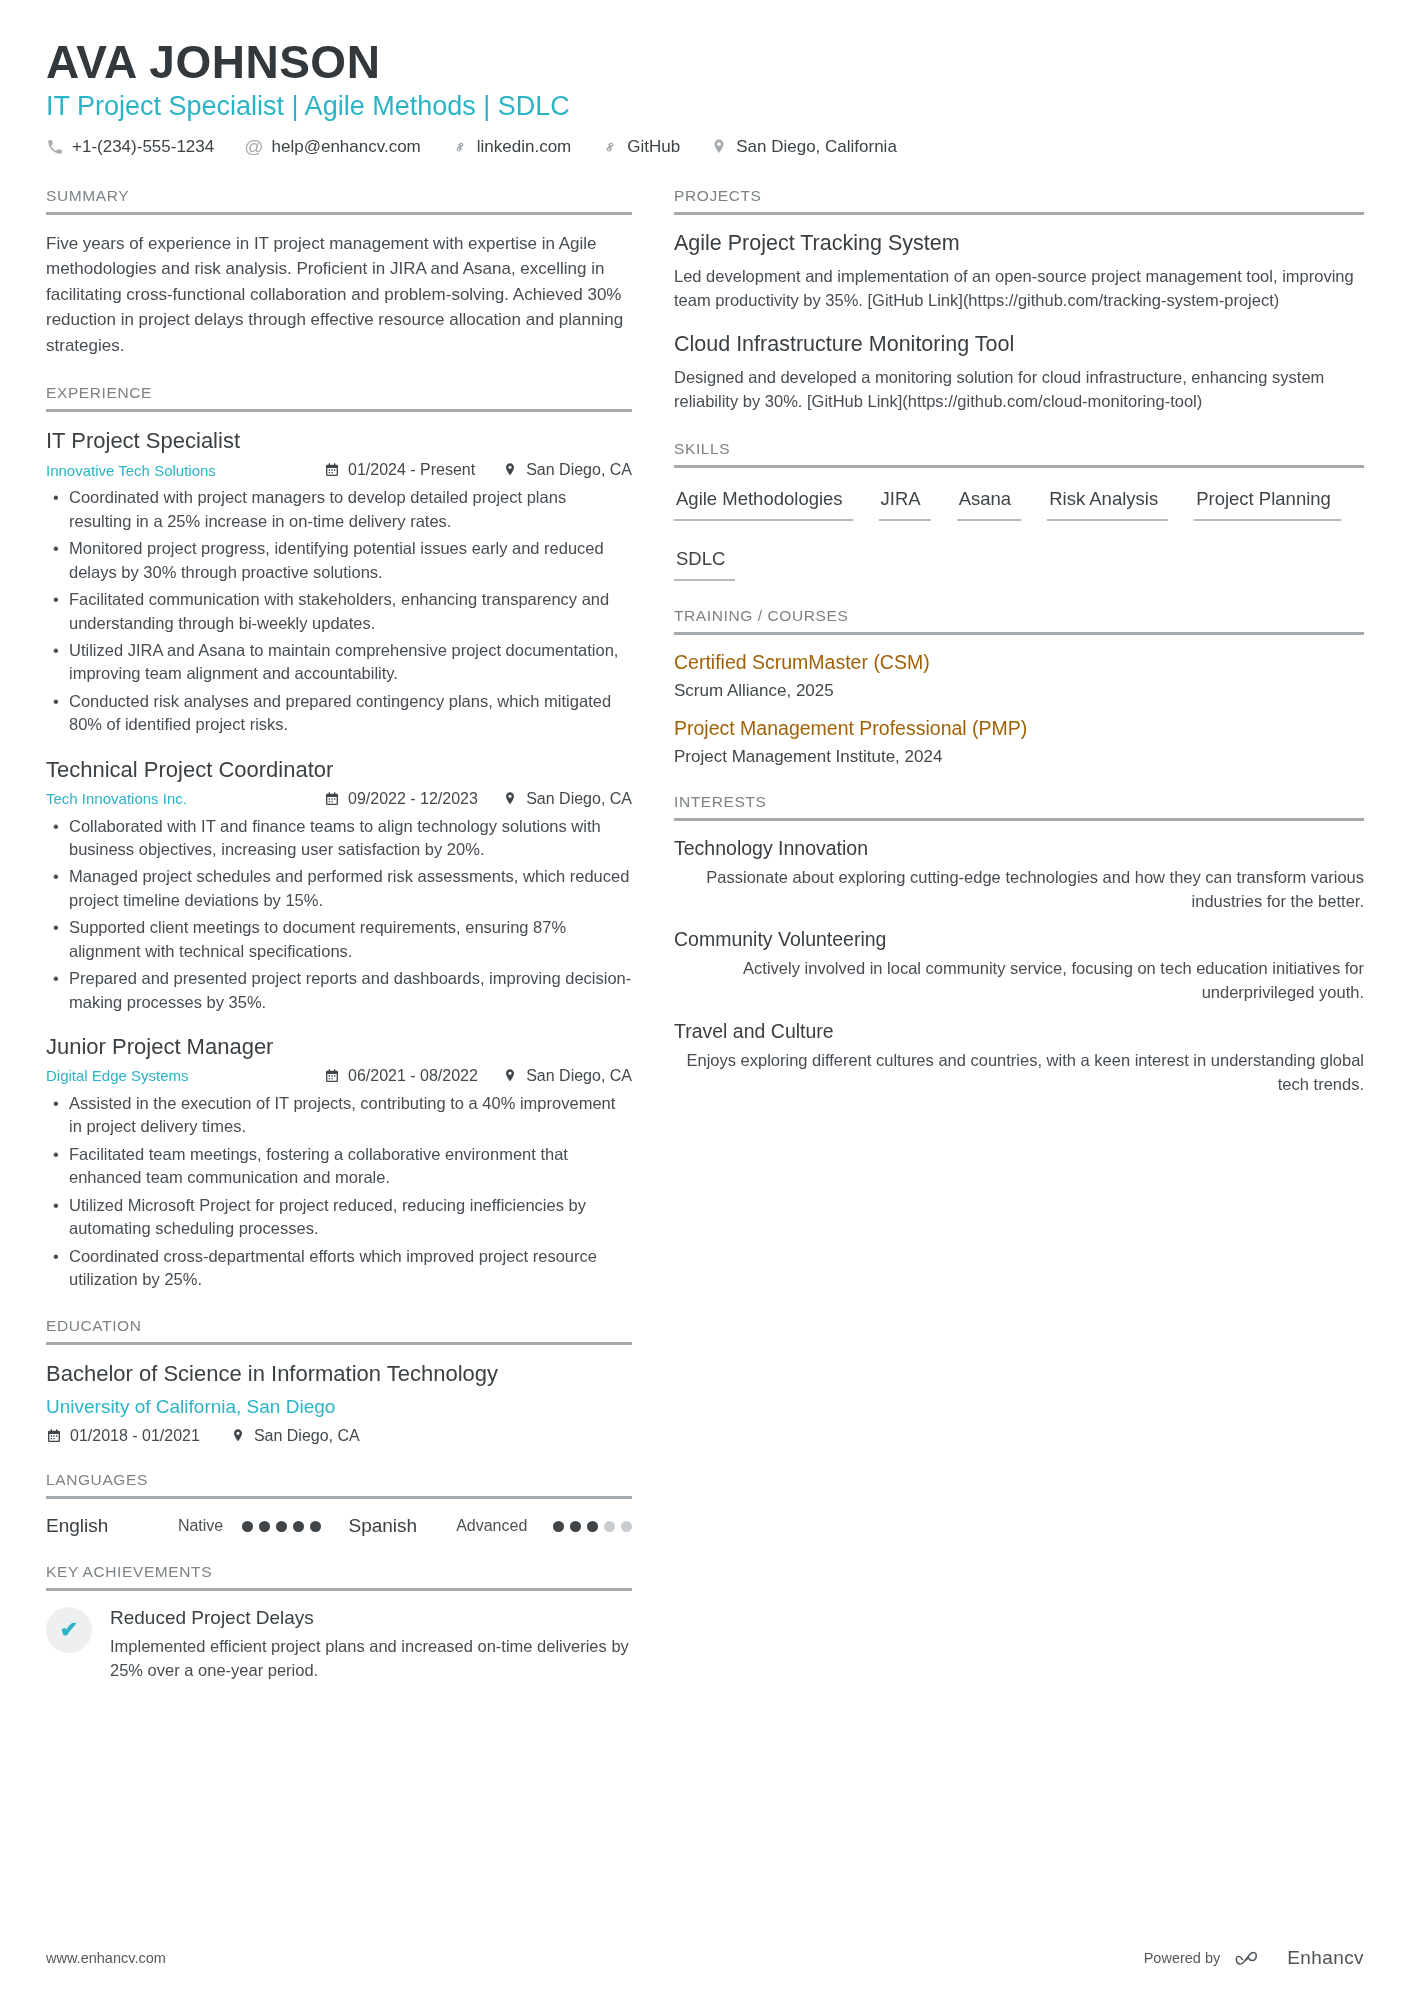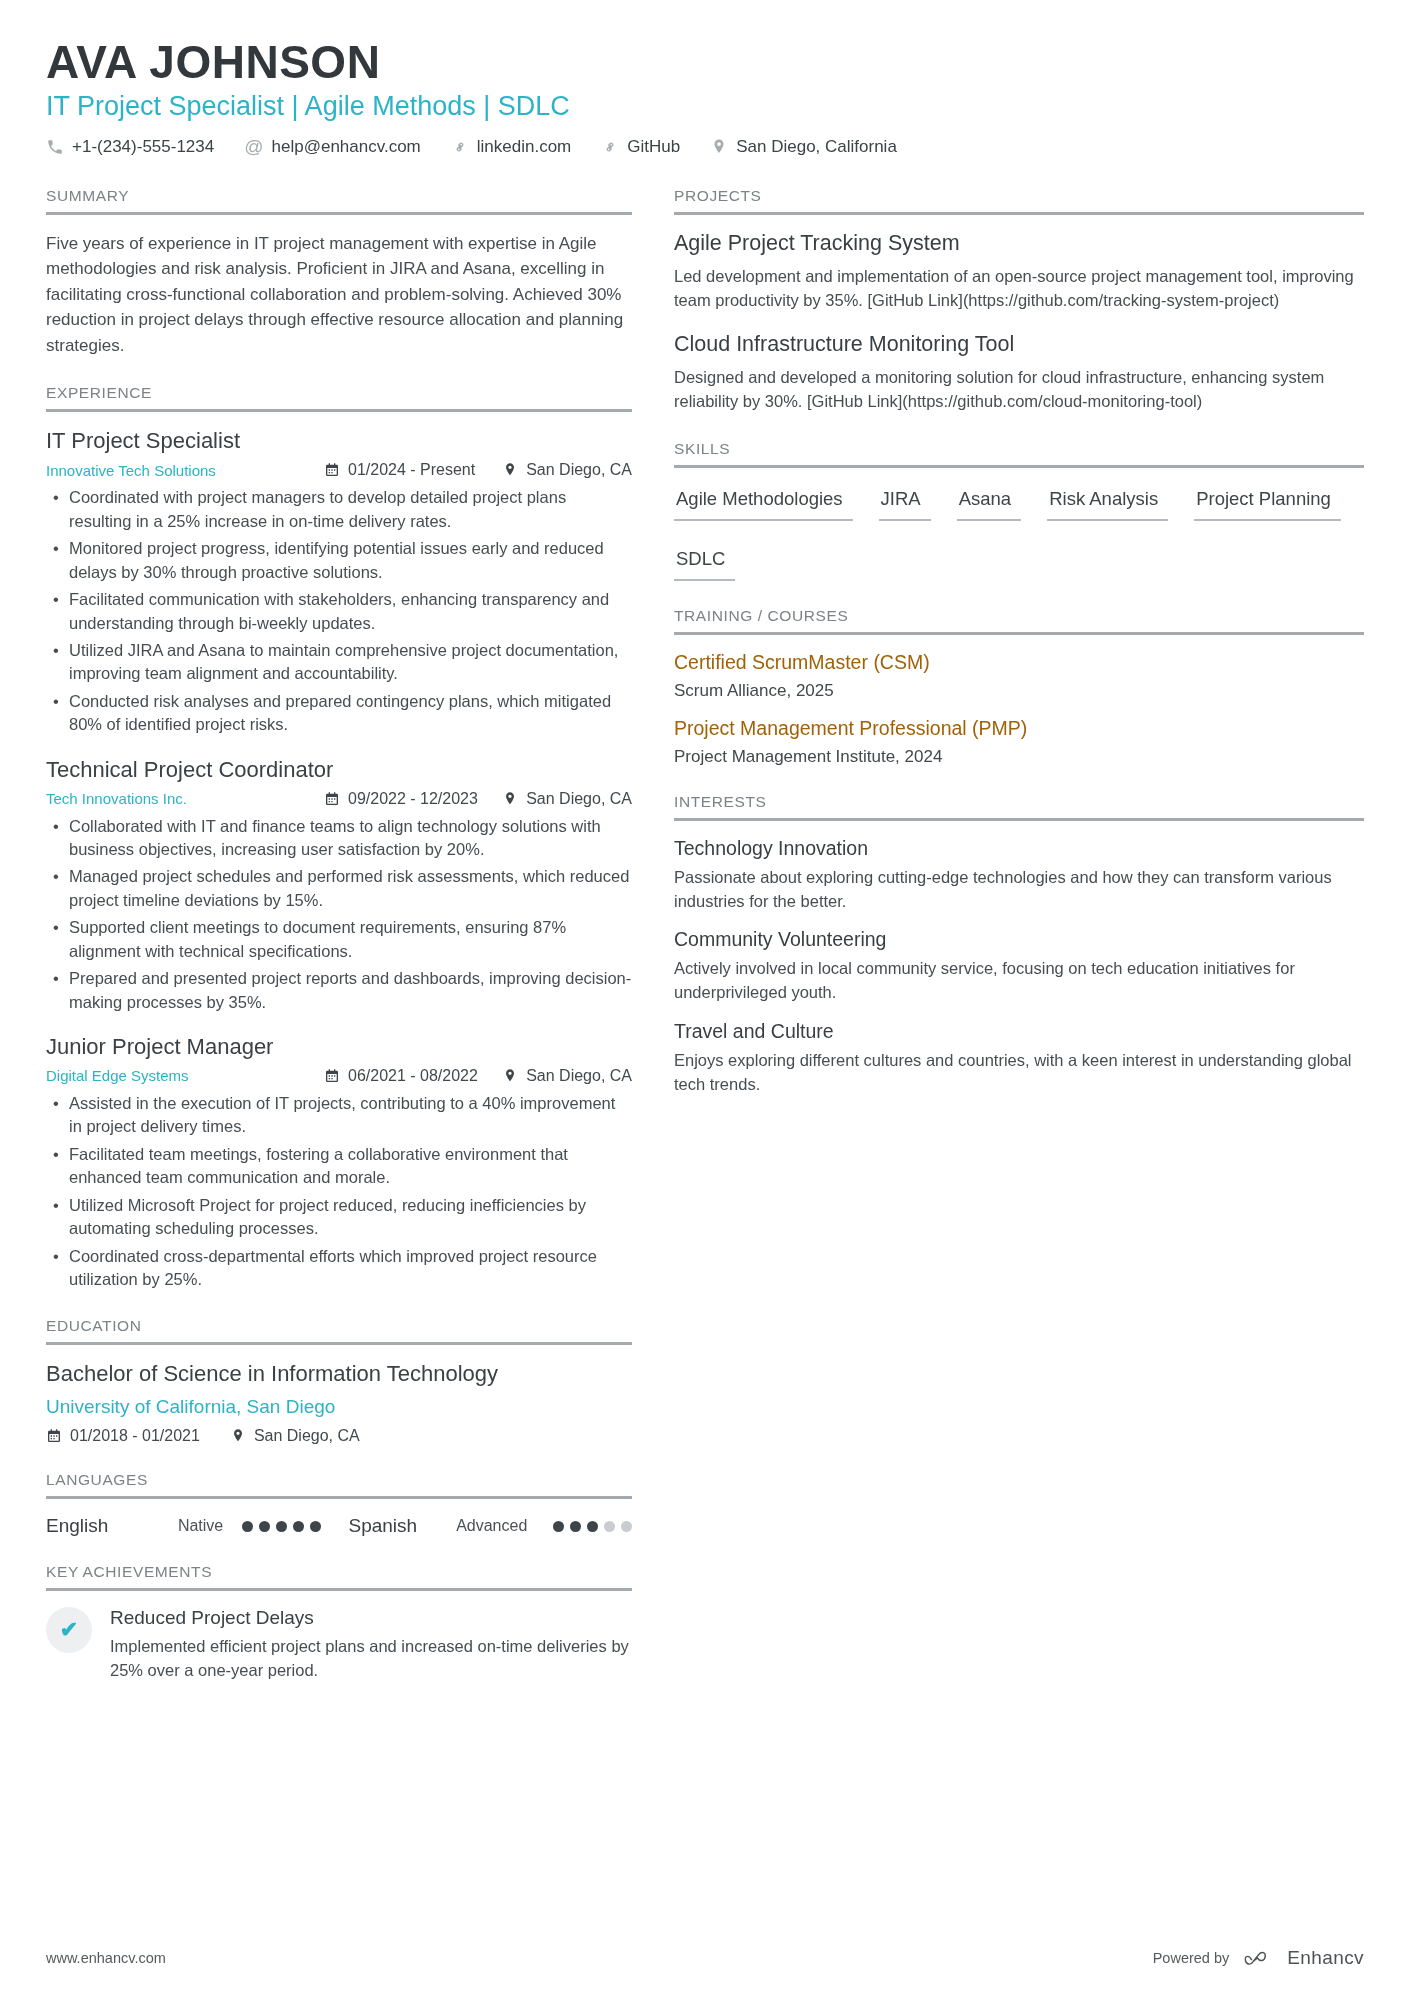--- a/index.html
+++ b/index.html
@@ -75,28 +75,28 @@
 
   .skills-wrap { display:flex; flex-wrap:wrap; column-gap:26px; row-gap:27px; padding-top:4px; }
   .skill { font-size:18.5px; color:#3e4448; border-bottom:2px solid #b6babe; padding:0 10px 9px 2px; }
 
   .course { margin-bottom:16px; }
   .course-title { font-size:19.5px; color:#a16207; margin-bottom:7px; cursor:pointer; }
   .course-org { font-size:17px; color:#42484c; }
 
   .interest { margin-bottom:15px; }
   .interest-title { font-size:19.5px; color:#383e42; margin-bottom:6px; }
-  .interest-desc { font-size:16.5px; line-height:1.45; color:#474d52; }
+  .interest-desc { font-size:16.5px; line-height:1.45; color:#474d52;text-align:right; }
 
   
   .footer { position:absolute; left:46px; right:46px; bottom:26px; display:flex; justify-content:space-between; align-items:center; }
   .site-link { font-size:14.5px; color:#55595d; cursor:pointer; }
   .powered { display:flex; align-items:center; gap:10px; }
   .powered-by { font-size:14.5px; color:#55595d; }
-  .brand-wrap { display:flex; align-items:center; gap:14px; cursor:pointer; }
+  .brand-wrap { display:flex; align-items:center; gap:23px; cursor:pointer; }
   .brand-logo { width:34px; height:22px; stroke:#4e5357; fill:none; stroke-width:2; }
   .brand-name { font-size:19px; color:#4e5357; letter-spacing:.4px; }
 </style>
 </head>
 <body>
 
 <div class="page">
 
   <div>
     <div class="name">AVA JOHNSON</div>

